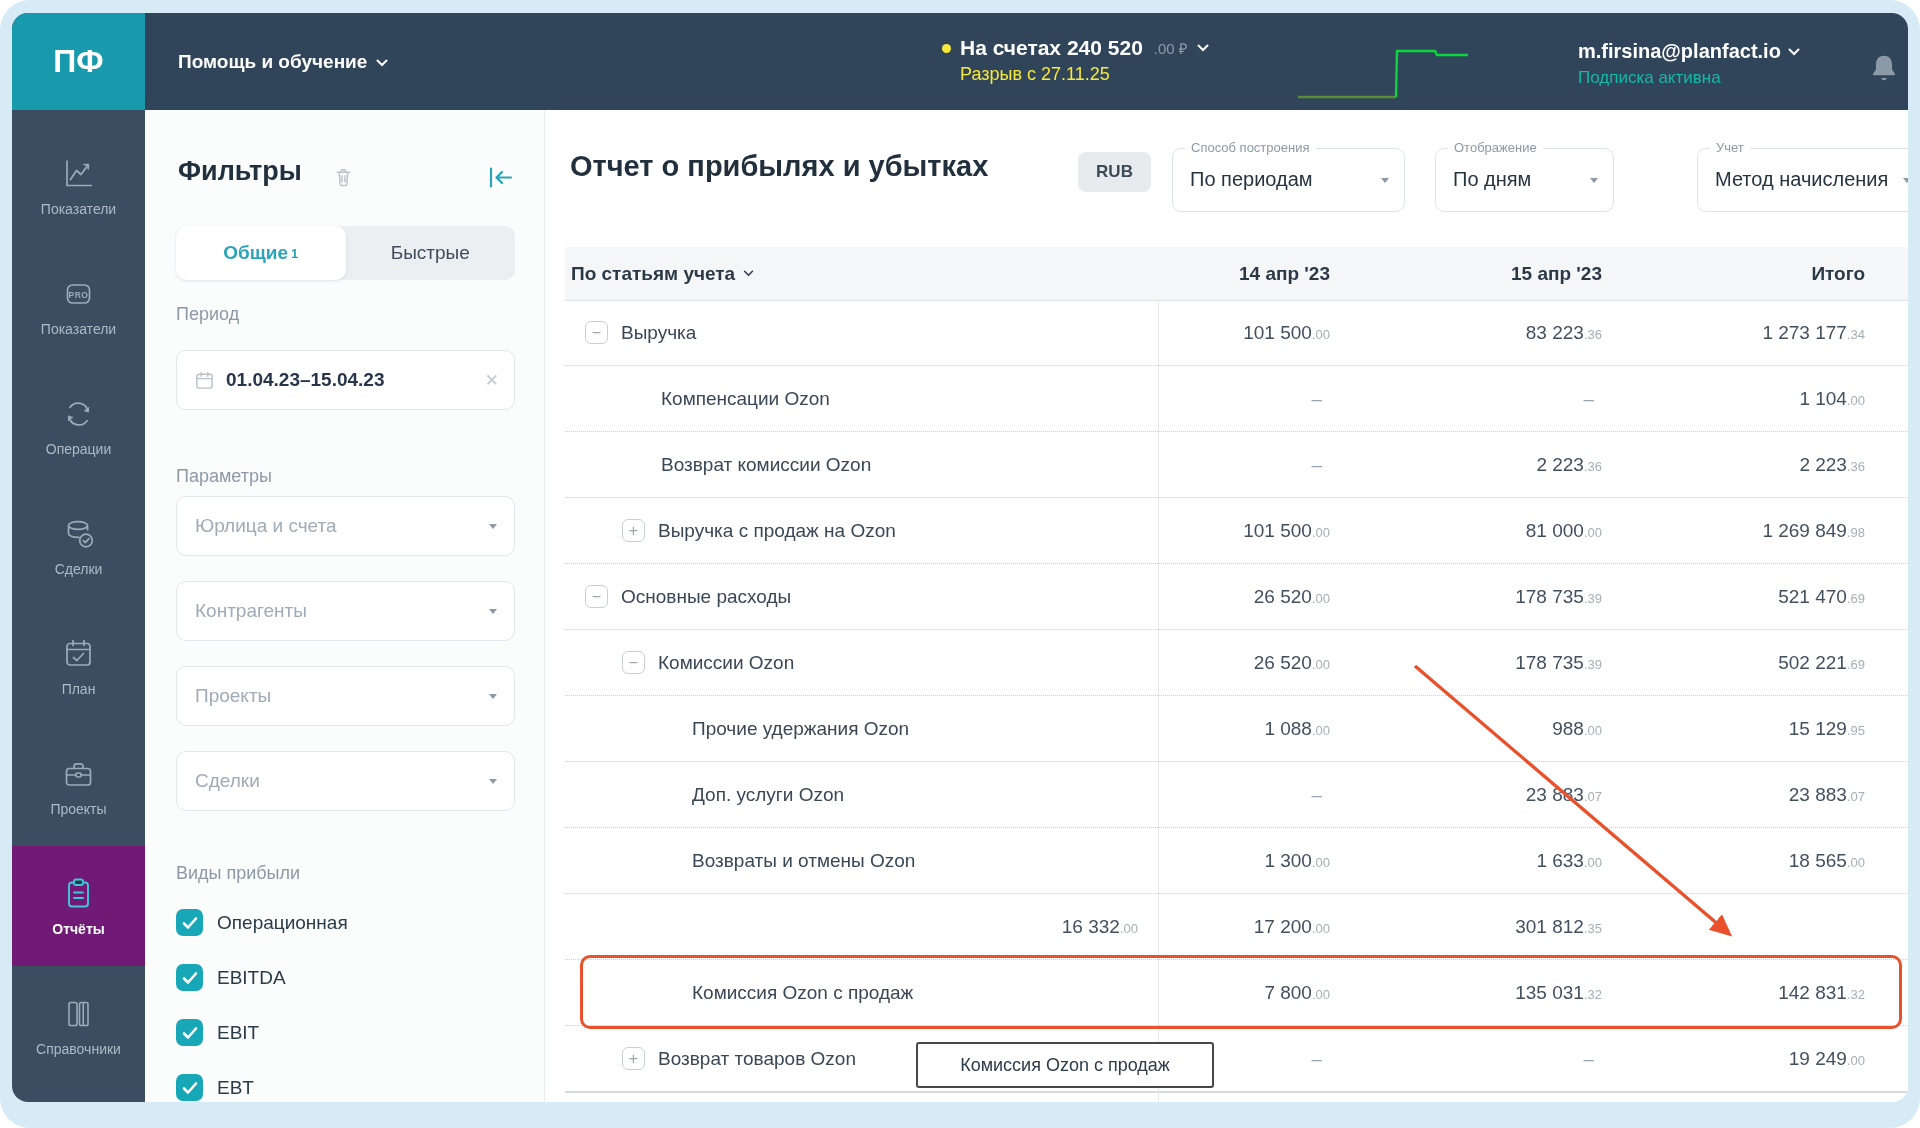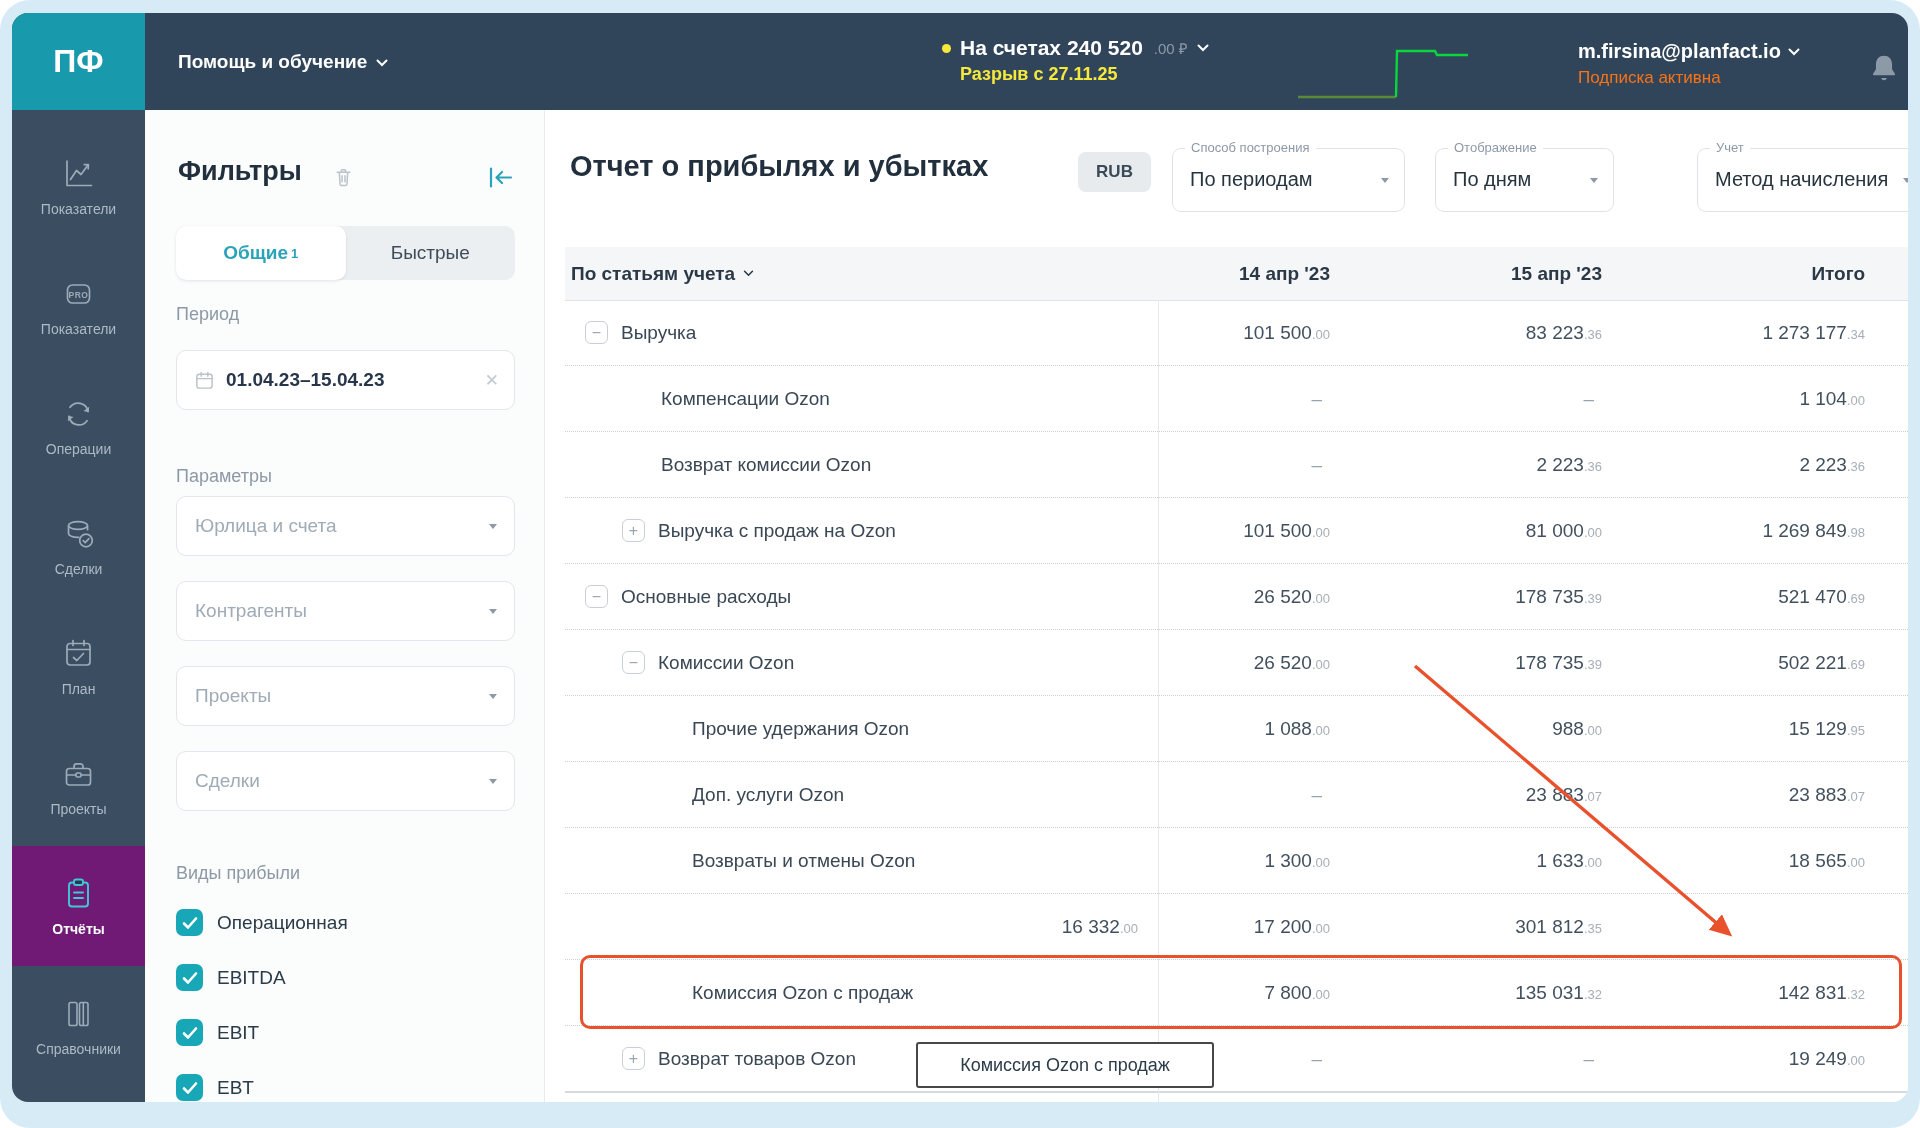--- a/index.html
+++ b/index.html
@@ -13,25 +13,25 @@
   .logo{position:absolute;left:0;top:0;width:133px;height:97px;background:#1899ac;color:#fff;
     font-size:32px;font-weight:bold;display:flex;align-items:center;justify-content:center;cursor:pointer;}
   .help{position:absolute;left:166px;top:0;height:97px;display:flex;align-items:center;gap:9px;
     color:#fff;font-size:19px;font-weight:bold;cursor:pointer;}
   .help svg{margin-top:3px;}
   .accounts{position:absolute;left:930px;top:23px;color:#fff;cursor:pointer;}
   .acc1{display:flex;align-items:center;gap:9px;}
   .dot{width:9px;height:9px;border-radius:50%;background:#f6e93b;flex:none;}
   .acc-main{font-size:21px;font-weight:bold;white-space:nowrap;}
   .acc-dec{font-size:15px;color:#8d9aa8;margin-left:2px;white-space:nowrap;}
-  .acc2{margin-left:18px;margin-top:4px;color:#f6e93b;font-size:18px;font-weight:bold;}
+  .acc2{margin-left:18px;margin-top:4px;color:#f6e93b;font-size:18px;font-weight:normal;}
   .spark{position:absolute;left:1278px;top:26px;}
   .user{position:absolute;left:1566px;top:27px;color:#fff;cursor:pointer;}
   .user .email{font-size:20px;font-weight:bold;display:flex;align-items:center;gap:7px;}
-  .user .sub{font-size:17px;color:#f97316;margin-top:5px;font-weight:normal;}
+  .user .sub{font-size:17px;color:#14b8a6;margin-top:5px;font-weight:normal;}
   .bell{position:absolute;left:1854px;top:36px;cursor:pointer;color:#8c99a7;}
 
   
   .sidebar{position:absolute;left:0;top:97px;width:133px;height:1005px;background:#3a4d61;
     display:flex;flex-direction:column;padding-top:16px;box-sizing:border-box;}
   .sb-item{height:120px;flex:none;display:flex;flex-direction:column;align-items:center;
     justify-content:center;gap:9px;cursor:pointer;}
   .sb-ico{color:#9dabb9;line-height:0;}
   .sb-label{font-size:14px;color:#aebac6;}
   .sb-item.active{background:#701a75;}

